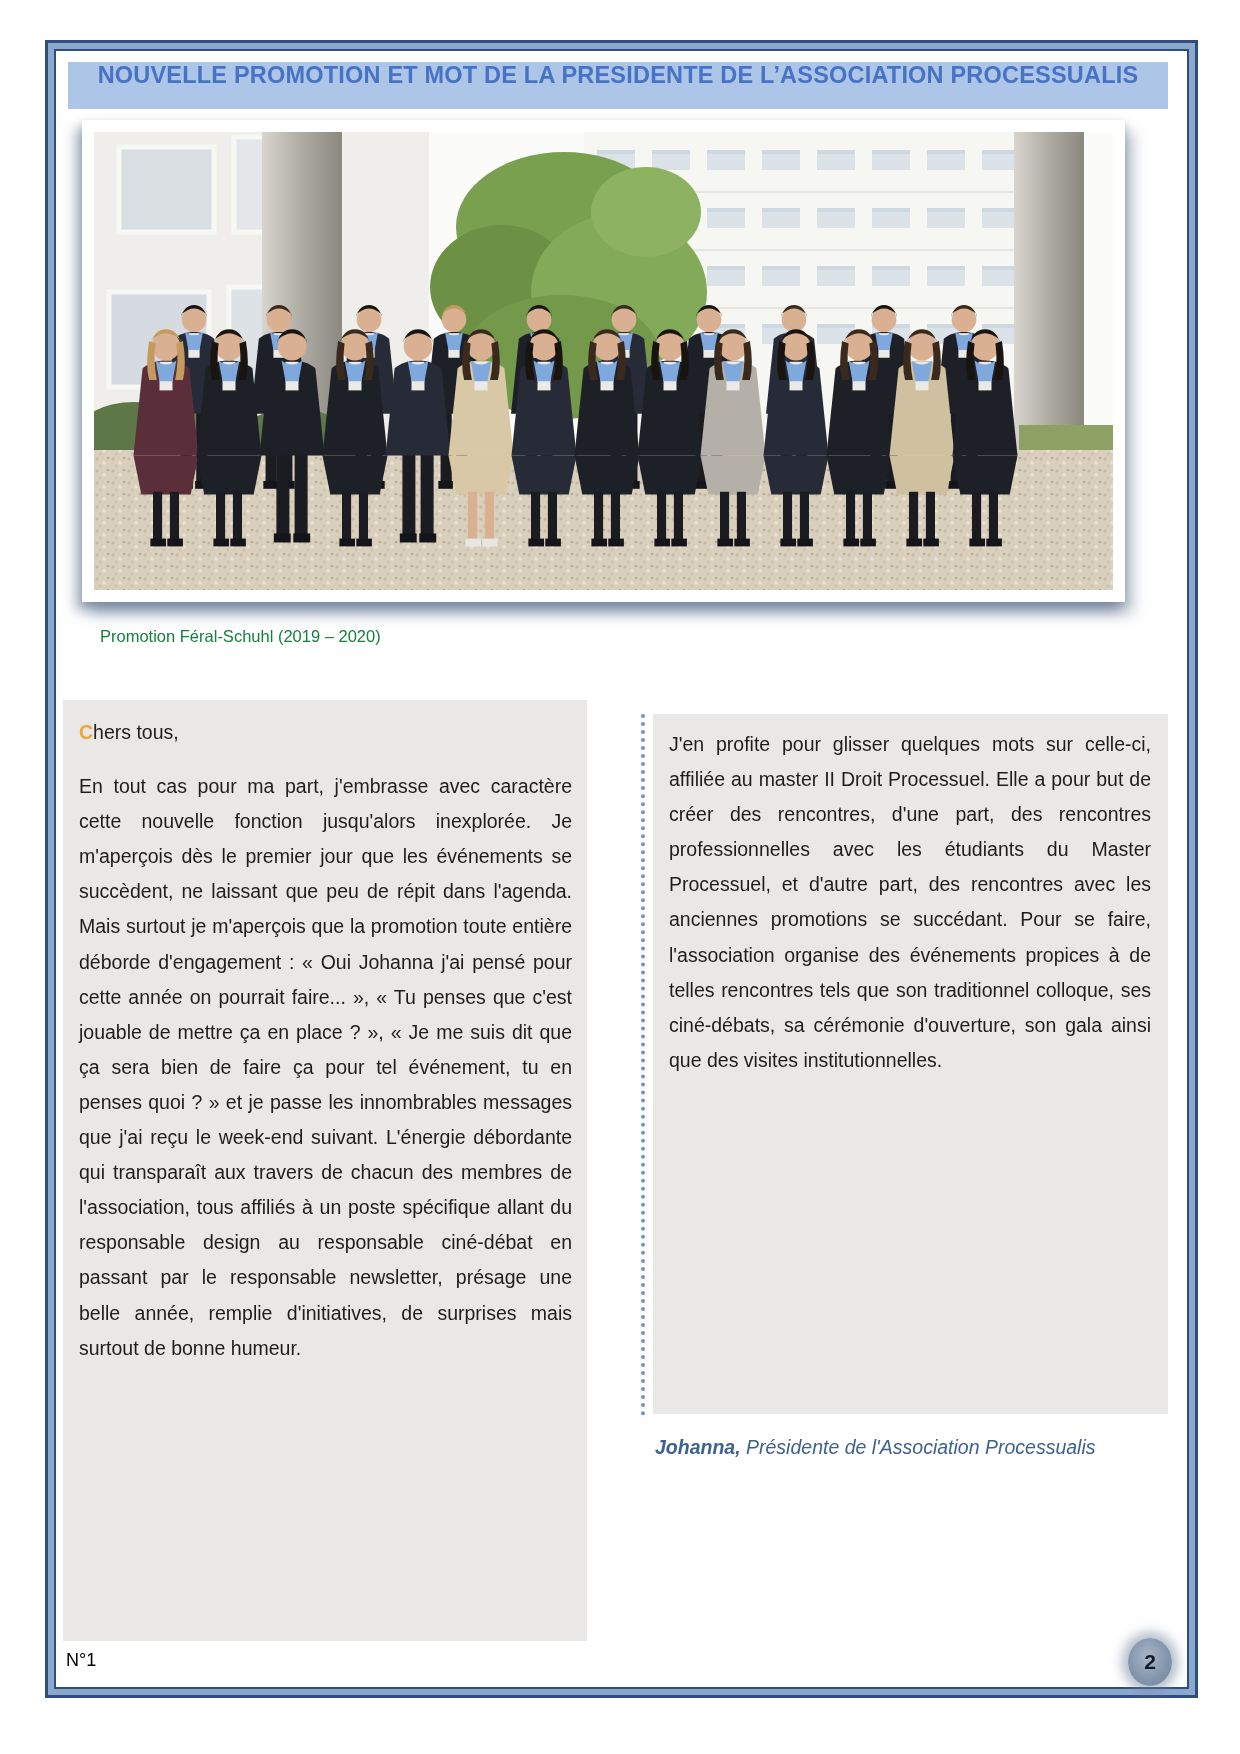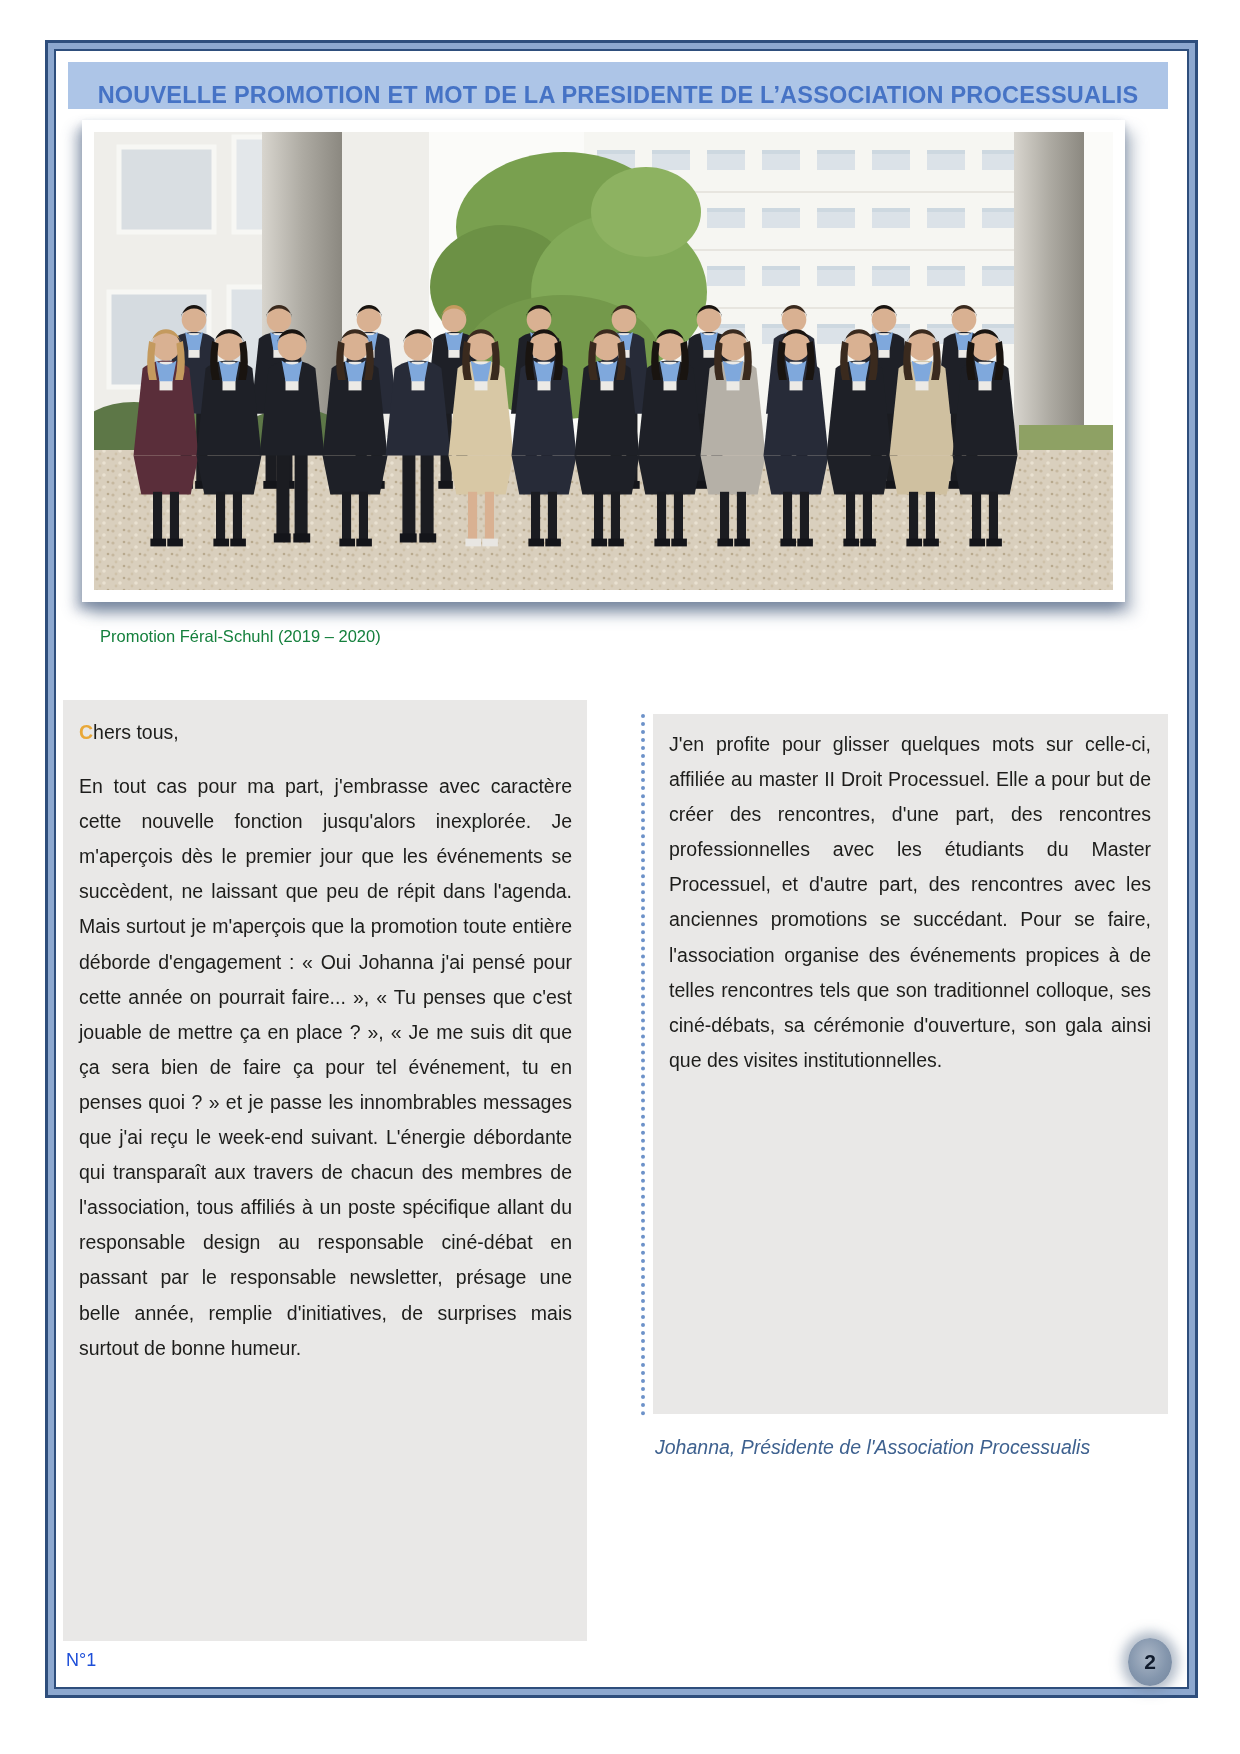--- a/index.html
+++ b/index.html
@@ -6,21 +6,21 @@
   .page{position:relative;width:1240px;height:1754px;background:#ffffff;overflow:hidden;
         font-family:"Liberation Sans","DejaVu Sans",sans-serif;color:#1d1d1b;}
 
   
   .frame{position:absolute;left:45px;top:40px;width:1147px;height:1652px;border:3px solid #2e4e7c;}
   .frame-mid{position:absolute;inset:0;border:6px solid #8da8cf;}
   .frame-in{position:absolute;inset:0;border:2px solid #2e4e7c;background:#ffffff;}
 
   
   .banner{position:absolute;left:68px;top:62px;width:1100px;height:47px;background:#adc5e7;
-          display:flex;align-items:flex-end;justify-content:center;}
+          display:flex;align-items:flex-start;justify-content:center;}
   .banner-title{font-size:23.5px;font-weight:700;color:#4673c5;letter-spacing:.2px;white-space:nowrap;}
 
   
   .photo-frame{position:absolute;left:82px;top:120px;width:1043px;height:482px;background:#ffffff;
                box-shadow:-7px 9px 12px rgba(84,104,136,.45), 8px 12px 14px rgba(84,104,136,.40), 0 4px 8px rgba(84,104,136,.35);
                padding:12px;box-sizing:border-box;}
   .photo-frame svg{display:block;width:1019px;height:458px;}
 
   .caption{position:absolute;left:100px;top:627px;font-size:16.5px;color:#15803d;}
 
@@ -30,24 +30,24 @@
   .col p{margin:0 0 19px 0;}
   .col p:last-child{margin-bottom:0;}
   .col-left{left:63px;top:700px;width:524px;min-height:941px;padding:15px 15px 4px 16px;}
   .col-right{left:653px;top:714px;width:515px;min-height:700px;padding:13px 17px 18px 16px;}
   .divider{position:absolute;left:641px;top:714px;width:0;height:702px;border-left:4px dotted #6d92c9;}
 
   .dropcap{color:#e9a838;font-weight:700;}
   .enddot{display:inline-block;width:10px;height:10px;border-radius:50%;background:#eba63b;margin-left:8px;}
 
   .signature{position:absolute;left:655px;top:1436px;width:515px;font-size:19.5px;font-style:italic;color:#3e618f;}
-  .signature .sig-name{font-weight:400;margin-top:47px;}
-
-  
-  .footer-issue{position:absolute;left:66px;top:1650px;font-size:18px;color:#1d4ed8;}
+  .signature .sig-name{font-weight:700;margin-top:47px;}
+
+  
+  .footer-issue{position:absolute;left:66px;top:1650px;font-size:18px;color:#000000;}
   .footer-month{position:absolute;left:45px;top:1650px;width:1147px;text-align:center;font-size:18px;color:#1b1b1b;}
   .page-badge{position:absolute;left:1128px;top:1638px;width:44px;height:48px;border-radius:50%;
               background:radial-gradient(ellipse at 45% 40%, #aab6c6 0%, #8496ad 55%, #71839b 100%);
               box-shadow:0 0 12px 6px rgba(113,131,155,.55);
               display:flex;align-items:center;justify-content:center;
               font-size:21px;font-weight:700;color:#101b2c;}
 
   
   .black{--coat:#1e2027;} .navy{--coat:#272b38;} .burg{--coat:#5a2e3a;}
   .beige{--coat:#d8c8a5;--legs:#d9b192;--shoe:#e8e6e2;}

